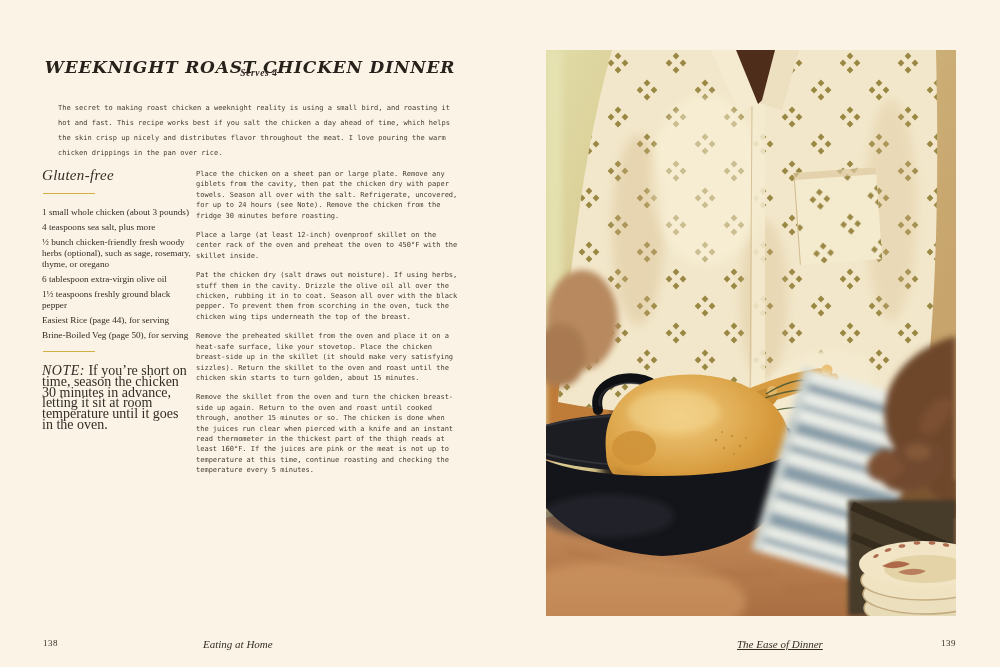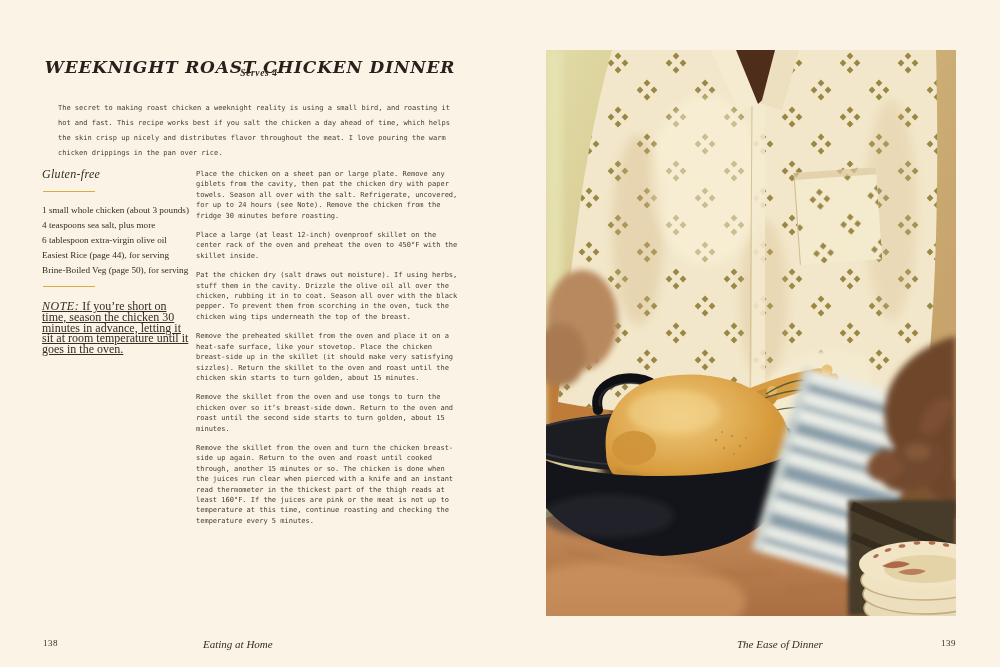--- a/index.html
+++ b/index.html
@@ -17,67 +17,68 @@
     position:absolute; top:68px; left:9px; width:500px; text-align:center;
     font-family:"Liberation Serif", serif; font-style:italic; font-weight:bold;
     font-size:9.5px; letter-spacing:0.6px; color:#2c2620;
   }
   .intro {
     position:absolute; top:94px; left:42px; width:408px;
     font-family:"DejaVu Sans Mono", monospace; font-size:7px; line-height:15px;
     color:#443c30; text-align:left;margin-left:16px;
   }
   .ing-col { position:absolute; top:167px; left:42px; width:155px; }
-  .diet { font-style:italic; font-size:12px; letter-spacing:0.3px; color:#332d25; }
+  .diet { font-style:italic; font-size:15px; letter-spacing:0.3px; color:#332d25; }
   .rule { border:none; border-top:1.5px solid #d2ae45; width:52px; margin:9px 0 13px 1px; }
   .rule.bottom { margin:10px 0 0 1px; }
   .ing { font-size:9.2px; line-height:11px; margin-bottom:4px; color:#332d25; }
-  .note { margin-top:14px; width:150px; font-size:12px; line-height:10.8px; color:#332d25;text-decoration:underline; }
+  .note { margin-top:14px; width:150px; font-size:14px; line-height:10.8px; color:#332d25; }
   .note-label { font-style:italic; letter-spacing:0.5px; }
   .steps-col { position:absolute; top:169px; left:196px; width:265px; }
   .steps-col p {
     margin:0 0 9px 0; font-family:"DejaVu Sans Mono", monospace;
     font-size:7px; line-height:10.4px; color:#443c30;
   }
   .folio { position:absolute; top:638px; font-size:9px; letter-spacing:0.5px; color:#332d25; }
   .folio-left { left:43px; }
   .folio-right { left:941px;font-family:Liberation Serif, serif; }
   .running { position:absolute; top:638px; font-style:italic; font-size:11px; color:#332d25; }
   .running-left { left:203px; }
-  .running-right { left:737px; }
+  .running-right { left:737px;text-decoration:underline; }
   .photo { position:absolute; top:50px; left:546px; width:410px; height:566px; }
   .photo svg { display:block; }
 </style>
 </head>
 <body>
 
 <div class="spread">
 
   <h1 class="title">WEEKNIGHT ROAST CHICKEN DINNER</h1>
   <div class="serves">Serves 4</div>
   <p class="intro">The secret to making roast chicken a weeknight reality is using a small bird, and roasting it hot and fast. This recipe works best if you salt the chicken a day ahead of time, which helps the skin crisp up nicely and distributes flavor throughout the meat. I love pouring the warm chicken drippings in the pan over rice.</p>
 
   <aside class="ing-col">
     <div class="diet">Gluten-free</div>
     <hr class="rule">
     <div class="ing">1 small whole chicken (about 3 pounds)</div>
     <div class="ing">4 teaspoons sea salt, plus more</div>
+    <div class="ing">½ bunch chicken-friendly fresh woody herbs (optional), such as sage, rosemary, thyme, or oregano</div>
     <div class="ing">6 tablespoon extra-virgin olive oil</div>
+    <div class="ing">1½ teaspoons freshly ground black pepper</div>
     <div class="ing">Easiest Rice (page 44), for serving</div>
     <div class="ing">Brine-Boiled Veg (page 50), for serving</div>
     <hr class="rule bottom">
     <p class="note"><span class="note-label">NOTE:</span> <span>If you’re short on time, season the chicken 30 minutes in advance, letting it sit at room temperature until it goes in the oven.</span></p>
   </aside>
 
   <div class="steps-col">
     <p>Place the chicken on a sheet pan or large plate. Remove any giblets from the cavity, then pat the chicken dry with paper towels. Season all over with the salt. Refrigerate, uncovered, for up to 24 hours (see Note). Remove the chicken from the fridge 30 minutes before roasting.</p>
     <p>Place a large (at least 12-inch) ovenproof skillet on the center rack of the oven and preheat the oven to 450°F with the skillet inside.</p>
     <p>Pat the chicken dry (salt draws out moisture). If using herbs, stuff them in the cavity. Drizzle the olive oil all over the chicken, rubbing it in to coat. Season all over with the black pepper. To prevent them from scorching in the oven, tuck the chicken wing tips underneath the top of the breast.</p>
     <p>Remove the preheated skillet from the oven and place it on a heat-safe surface, like your stovetop. Place the chicken breast-side up in the skillet (it should make very satisfying sizzles). Return the skillet to the oven and roast until the chicken skin starts to turn golden, about 15 minutes.</p>
-    <p>Remove the skillet from the oven and use tongs to turn the chicken over so it’s breast-side down. Return to the oven and roast until the second side starts to turn golden, about 15 minutes.</p>
     <p>Remove the skillet from the oven and turn the chicken breast-side up again. Return to the oven and roast until cooked through, another 15 minutes or so. The chicken is done when the juices run clear when pierced with a knife and an instant read thermometer in the thickest part of the thigh reads at least 160°F. If the juices are pink or the meat is not up to temperature at this time, continue roasting and checking the temperature every 5 minutes.</p>
   </div>
 
   <span class="folio folio-left">138</span>
   <span class="running running-left">Eating at Home</span>
   <span class="running running-right">The Ease of Dinner</span>
   <span class="folio folio-right">139</span>
 
   <figure class="photo" style="margin:0">
     <svg viewBox="0 0 410 566" width="410" height="566" role="img">

